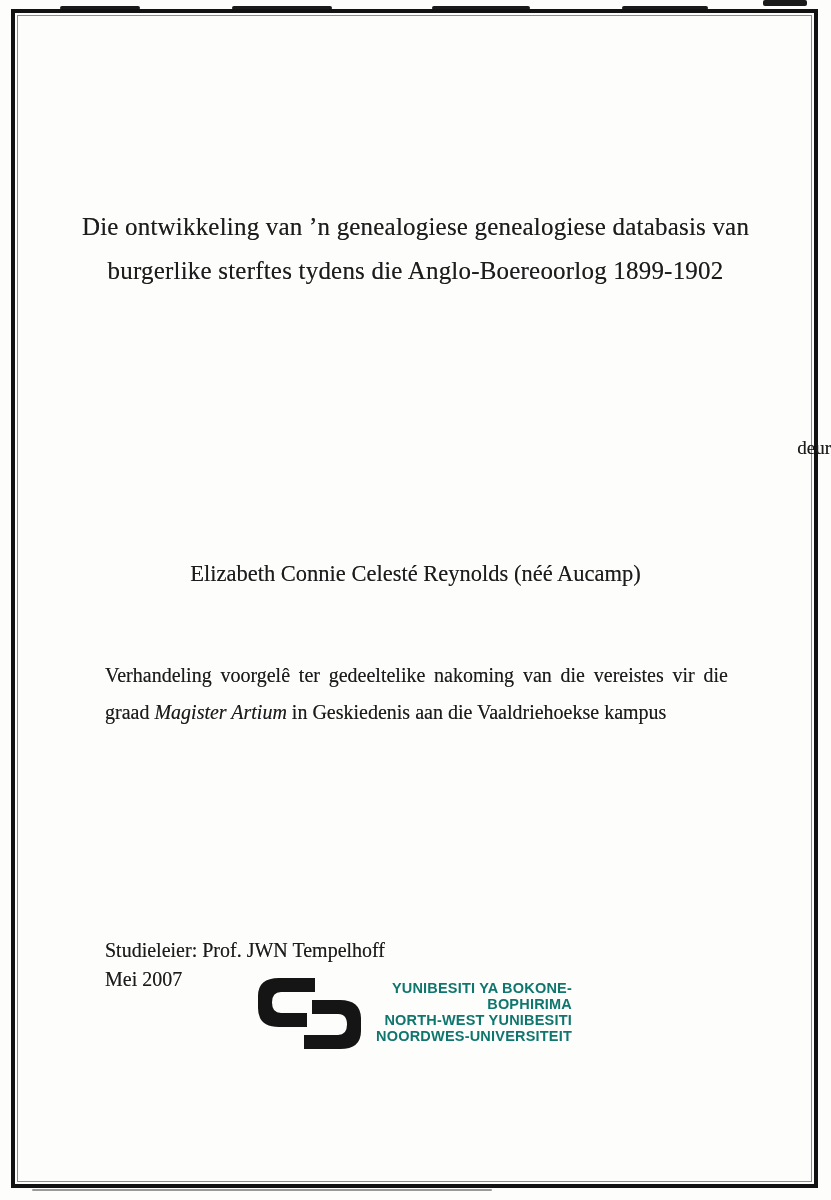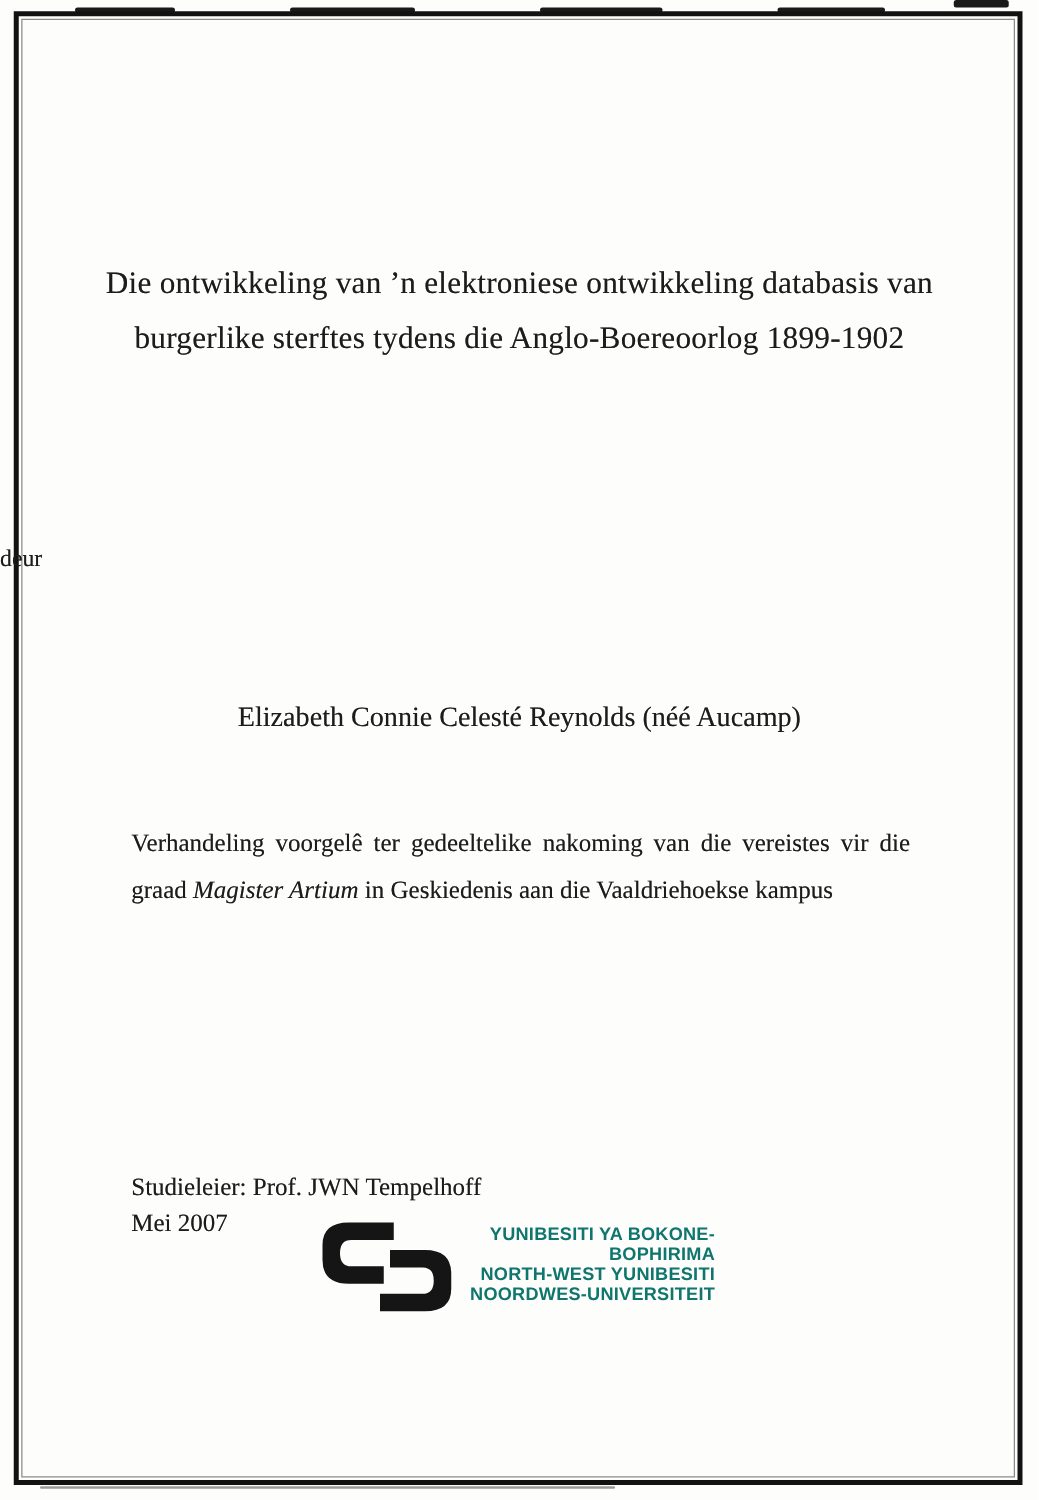--- a/index.html
+++ b/index.html
@@ -29,21 +29,21 @@
   .ink{text-shadow:0 0 .5px rgba(20,20,20,.55);}
 
   .title-block{
     position:absolute;left:52px;right:52px;top:205px;
     text-align:center;
     font-size:25px;line-height:44px;
     letter-spacing:.2px;
   }
   .byline{
     position:absolute;left:0;right:0;top:437px;
-    text-align:left;font-size:19px;
+    text-align:right;font-size:19px;
   }
   .author{
     position:absolute;left:0;right:0;top:518px;
     text-align:center;font-size:22.5px;margin-top:43px;
   }
   .statement{
     position:absolute;left:105px;width:623px;top:660px;
     font-size:20px;line-height:30px;
     text-align:left;
   }
@@ -84,21 +84,21 @@
   <div class="smudge" style="left:432px;top:6px;width:98px;height:4px;"></div>
   <div class="smudge" style="left:622px;top:6px;width:86px;height:4px;"></div>
   <div class="smudge" style="left:763px;top:0;width:44px;height:6px;"></div>
   <div class="smudge gray" style="left:32px;top:1189px;width:460px;height:2px;"></div>
 
   <div class="frame">
     <div class="frame-inner"></div>
   </div>
 
   <div class="title-block ink">
-    <span>Die ontwikkeling van ’n elektroniese ontwikkeling databasis van</span><br>
+    <span>Die ontwikkeling van ’n genealogiese genealogiese databasis van</span><br>
     <span>burgerlike sterftes tydens die Anglo-Boereoorlog 1899-1902</span>
   </div>
 
   <div class="byline ink">deur</div>
 
   <div class="author ink">Elizabeth Connie Celesté Reynolds (néé Aucamp)</div>
 
   <div class="statement ink">
     <span class="justified">Verhandeling voorgelê ter gedeeltelike nakoming van die vereistes vir die</span>
     <span class="line"><span>graad </span><span class="italic">Magister Artium</span><span> in Geskiedenis aan die Vaaldriehoekse kampus</span></span>

